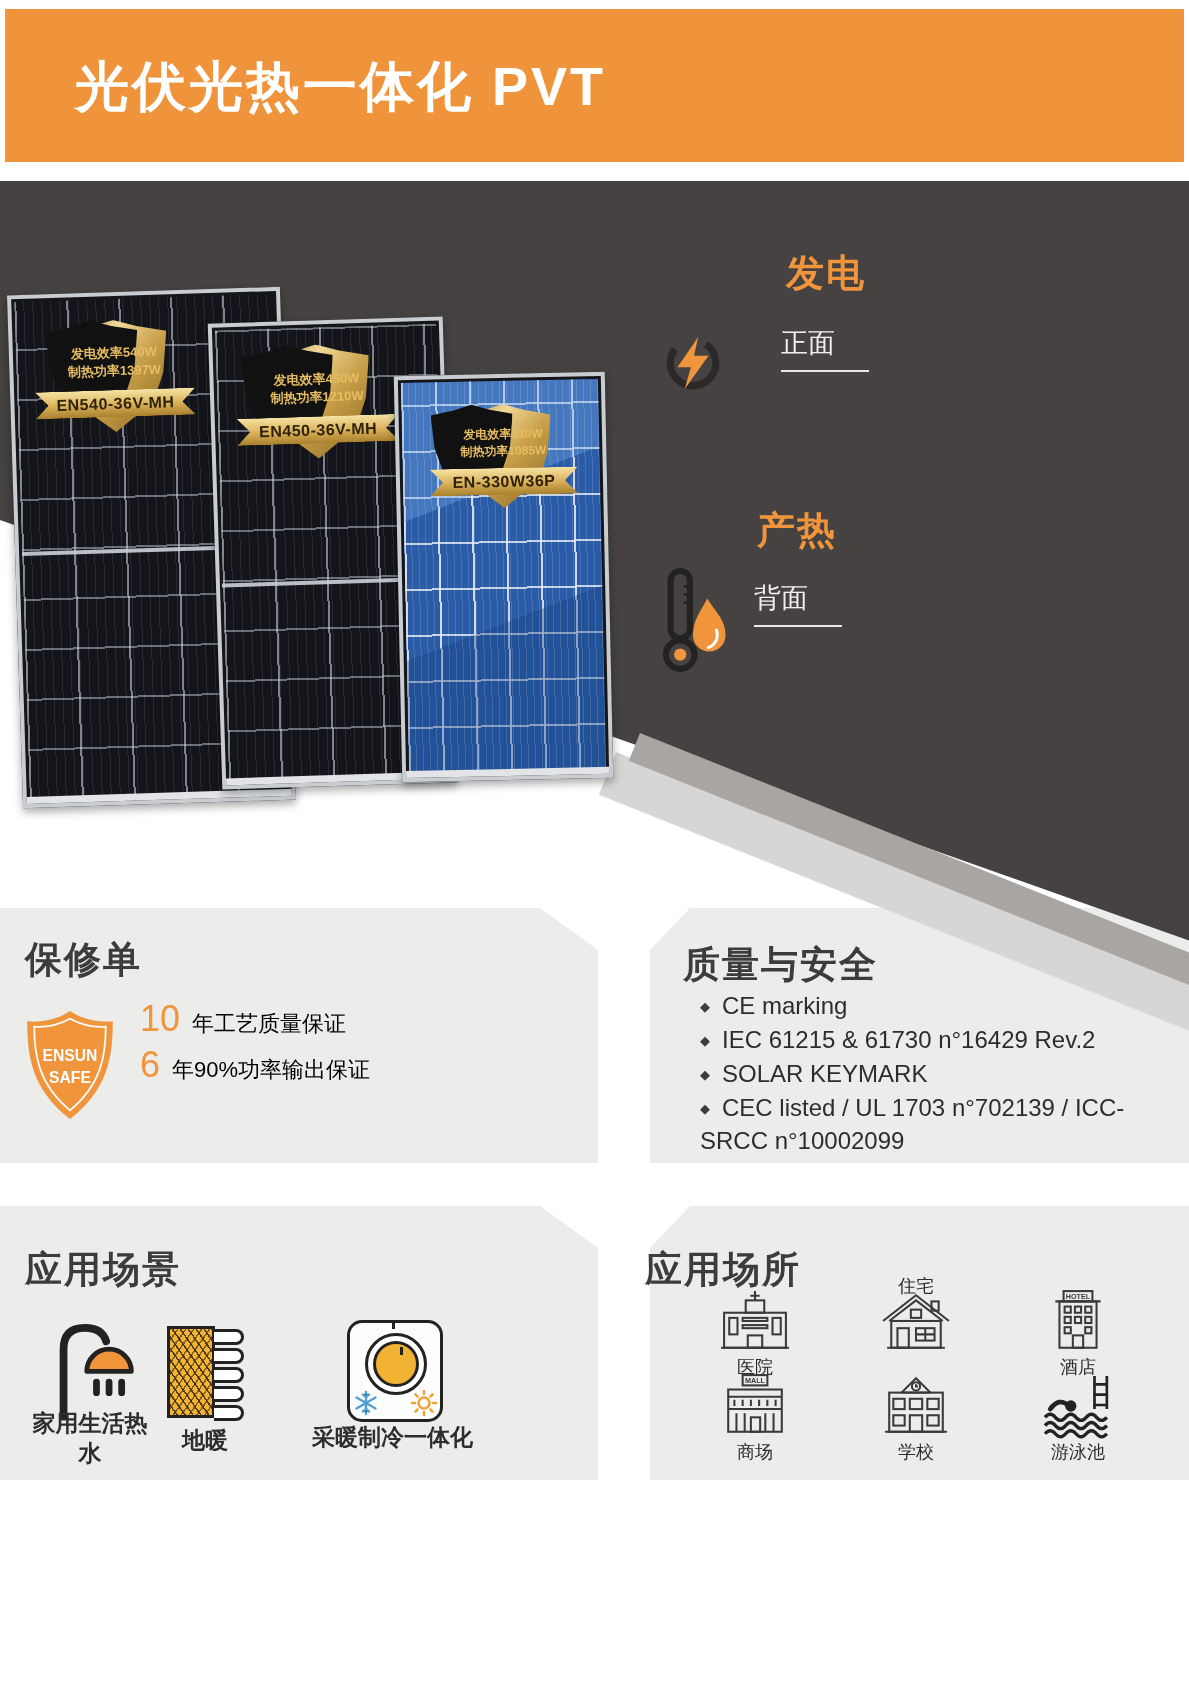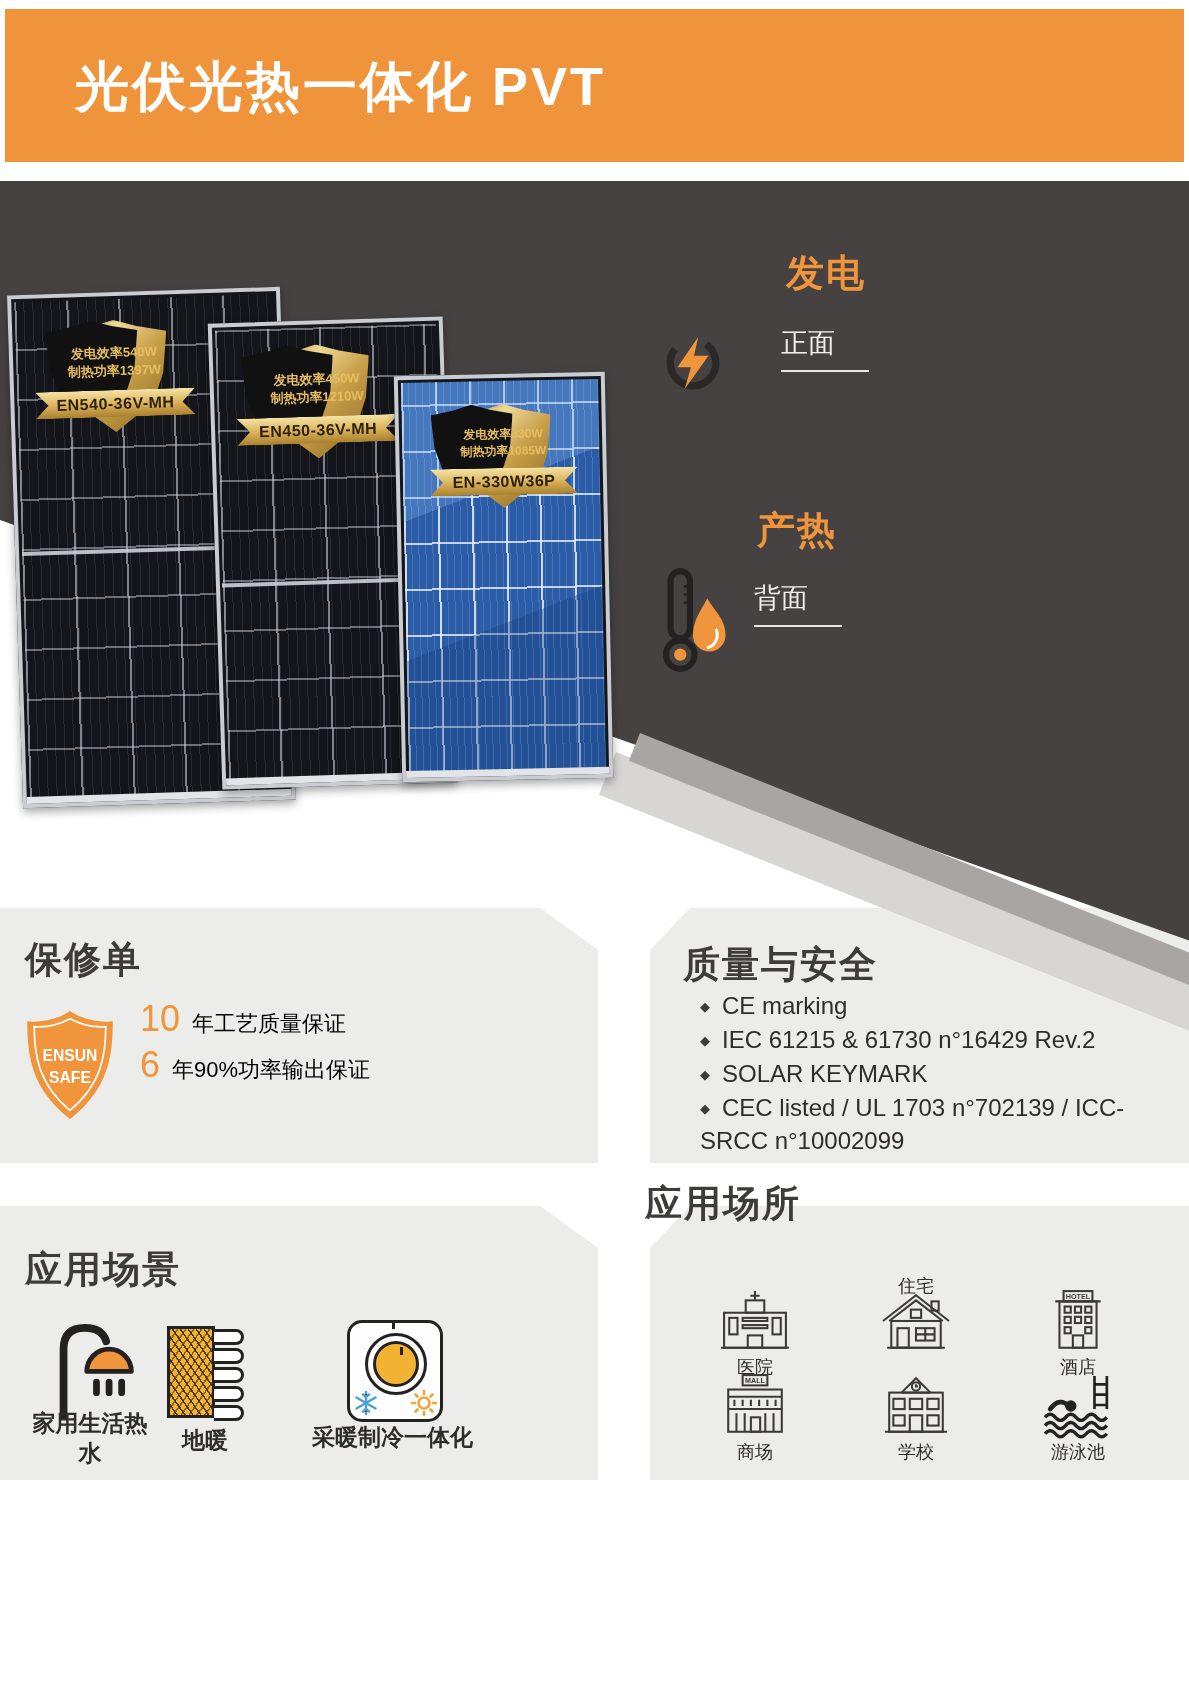--- a/index.html
+++ b/index.html
@@ -237,21 +237,21 @@
     <svg style="position:absolute;right:2px;bottom:2px;" width="28" height="28" viewBox="0 0 28 28">
       <circle cx="14" cy="14" r="5.5" stroke="#F0A43C" stroke-width="2.6" fill="none"></circle>
       <g stroke="#F0A43C" stroke-width="2.6" stroke-linecap="round">
         <path d="M14 2v3M14 23v3M2 14h3M23 14h3M5.5 5.5l2 2M20.5 20.5l2 2M5.5 22.5l2-2M20.5 7.5l2-2"></path>
       </g>
     </svg>
   </div>
   <div class="sc-label" style="left:300px;top:1422px;width:185px;z-index:3;">采暖制冷一体化</div>
 
   <div class="card card-r row2"></div>
-  <div class="card-title" style="left:645px;top:1179px;z-index:3;font-family:Liberation Serif, serif;">应用场所</div>
+  <div class="card-title" style="left:645px;top:1245px;z-index:3;font-family:Liberation Serif, serif;">应用场所</div>
 
   <div class="bld" style="left:713px;top:1288px;z-index:3;">
     <svg viewBox="0 0 80 66">
       <g class="stroke">
         <rect x="10" y="24" width="60" height="34"></rect>
         <rect x="31" y="12" width="18" height="12"></rect>
         <path d="M40 3 v9 M35.5 7.5 h9"></path>
         <rect x="15" y="29" width="8" height="16"></rect>
           <rect x="57" y="29" width="8" height="16"></rect>
         <rect x="28" y="29" width="24" height="3"></rect>

